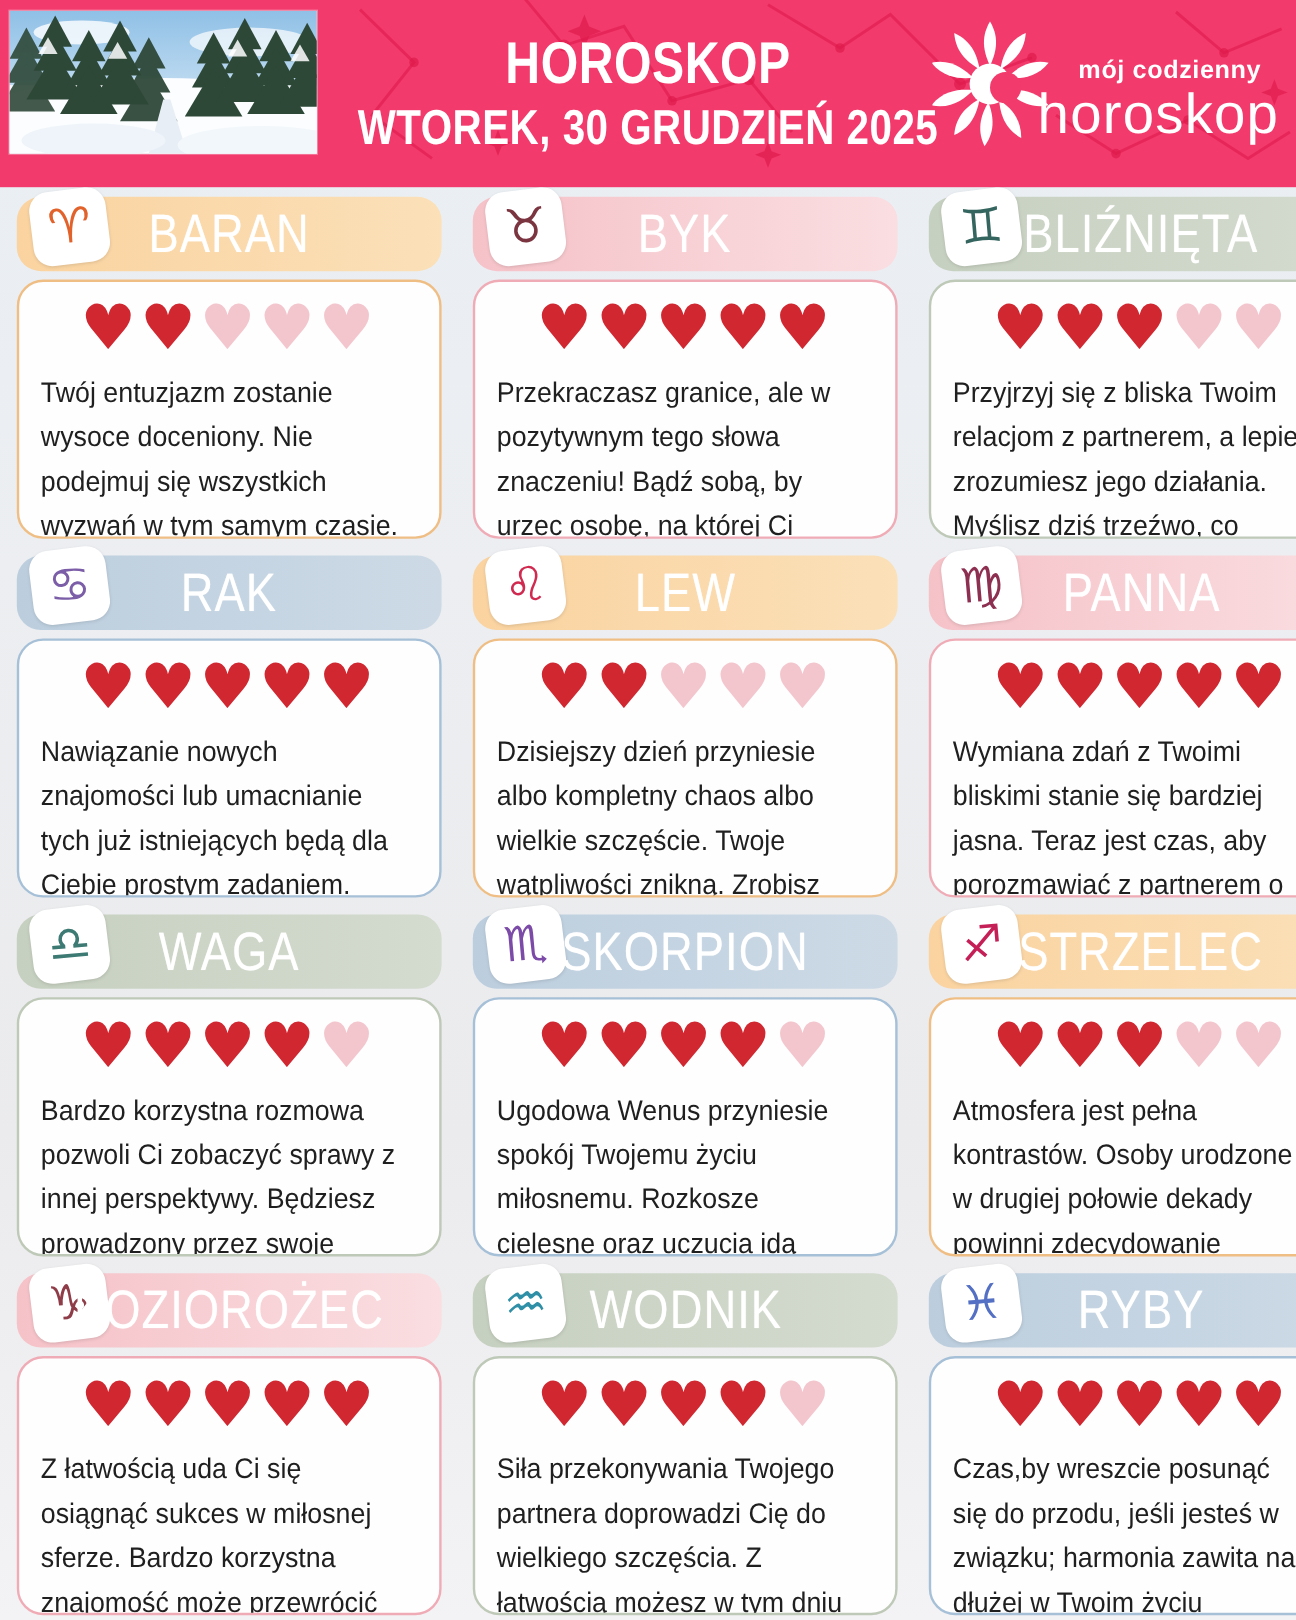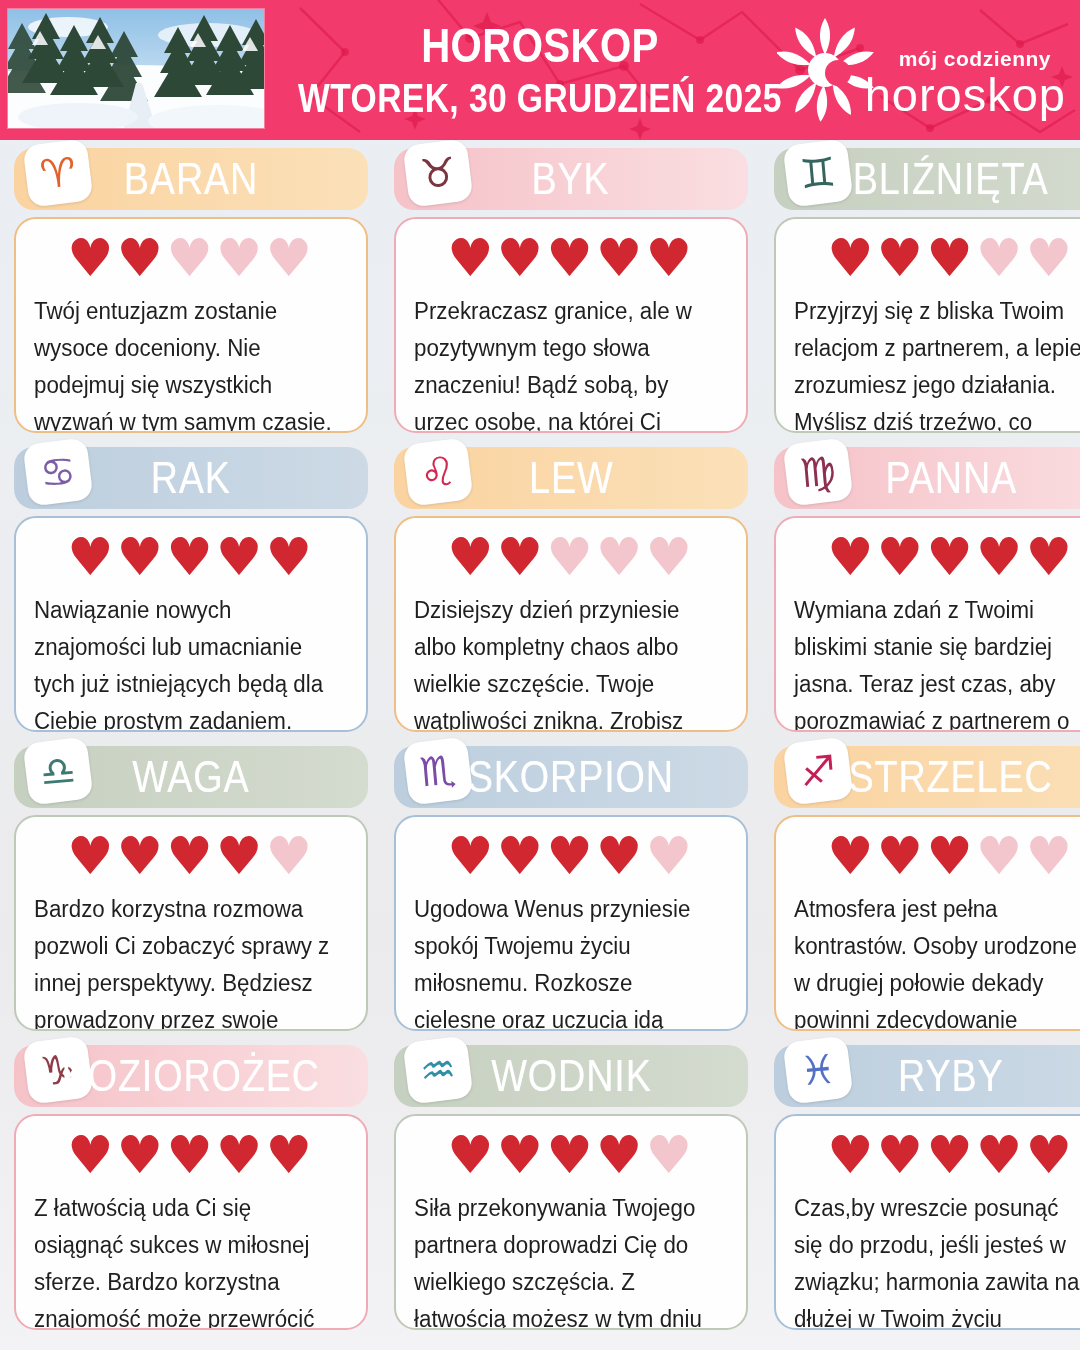--- a/index.html
+++ b/index.html
@@ -8,21 +8,21 @@
     position: relative;
     width: 1080px; height: 1350px;
     margin: 0 auto;
     overflow: hidden;
     font-family: "Liberation Sans", sans-serif;
     background: linear-gradient(180deg, #e9eff5 0%, #eceef1 35%, #ebebed 70%, #f3f2f4 100%);
   }
   
   .banner {
     position: relative;
-    width: 100%; height: 140px;
+    width: 100%; height: 156px;
     background: #f23a6c;
     overflow: hidden;
   }
   .banner svg.constellations { position: absolute; inset: 0; }
   .banner-photo {
     position: absolute; left: 8px; top: 9px;
     width: 256px; height: 119px;
     outline: 1px solid rgba(255,255,255,.35);
     background: #cfe3f2;
   }

